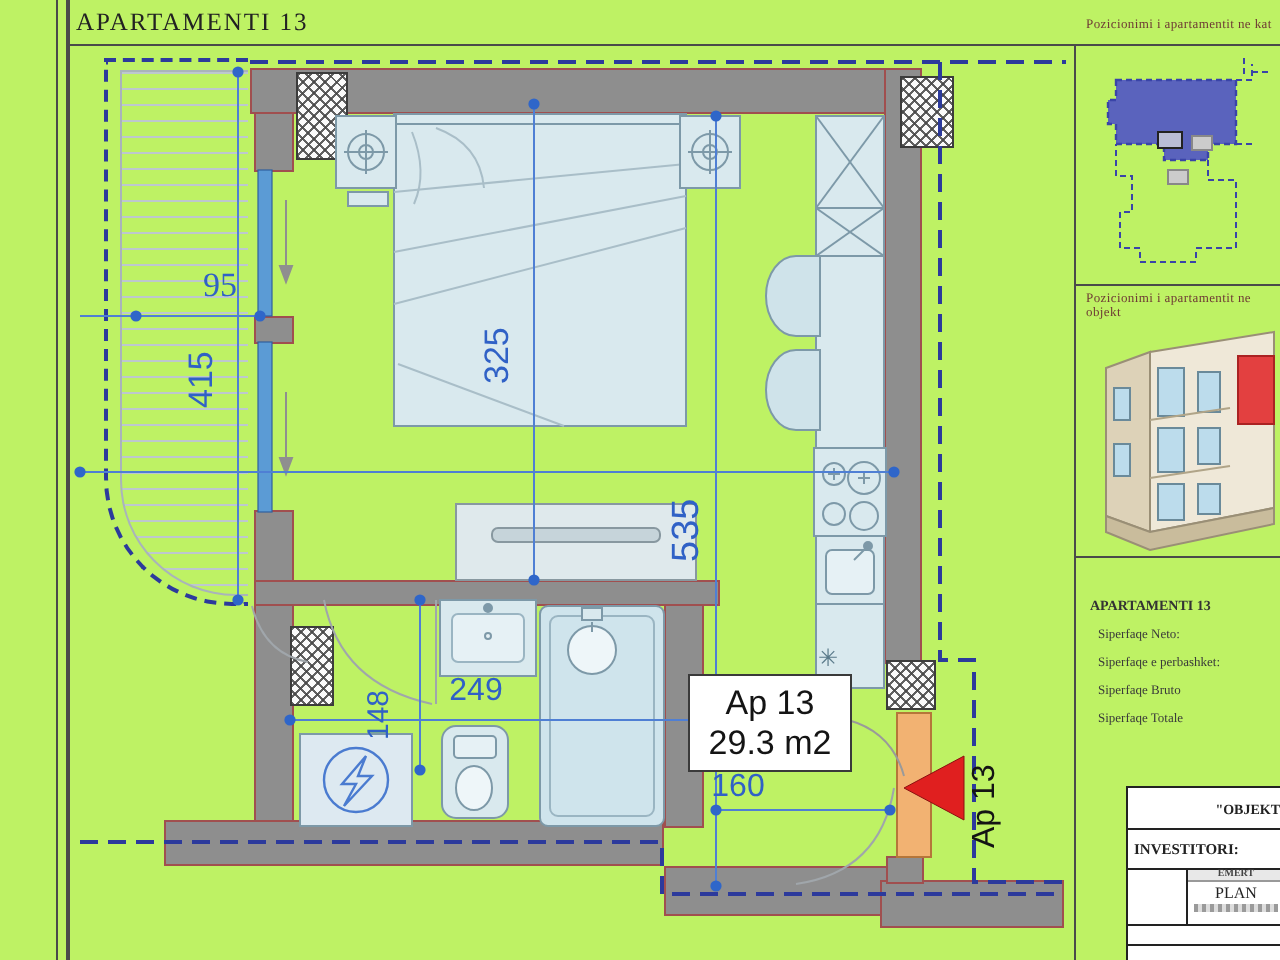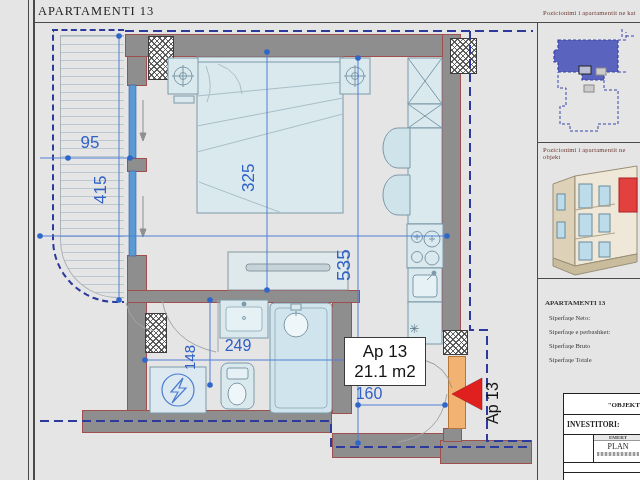--- a/index.html
+++ b/index.html
@@ -1,16 +1,16 @@
 <!DOCTYPE html>
 <html><head>
 <meta charset="utf-8">
 <style>
   html,body{margin:0;padding:0;background:#fff;}
-  #sheet{position:relative;width:640px;height:480px;background:#e5e5e5;overflow:hidden;
+  #sheet{position:relative;width:640px;height:480px;background:#bef264;overflow:hidden;
          font-family:"Liberation Serif",serif;}
   .abs{position:absolute;}
   .wall{position:absolute;background:#8e8e8e;border:1px solid #a04f4f;box-sizing:border-box;}
   .xhatch{position:absolute;box-sizing:border-box;border:1px solid #3c3c3c;background-color:#fafafa;
     background-image:repeating-linear-gradient(45deg,rgba(70,70,70,.85) 0 1px,transparent 1px 4px),
                      repeating-linear-gradient(135deg,rgba(70,70,70,.85) 0 1px,transparent 1px 4px);}
   .dim{position:absolute;color:#3061c6;font-family:"Liberation Sans",sans-serif;text-align:center;line-height:1;}
   .dim-v{writing-mode:vertical-rl;transform:rotate(180deg);}
   .thinline{position:absolute;background:#4a4a4a;}
   .cap{position:absolute;color:#6e3a34;font-size:6.5px;letter-spacing:.2px;}
@@ -212,31 +212,31 @@
           <circle cx="358" cy="360" r="2.8"></circle>
         <circle cx="358" cy="405" r="2.8"></circle>
           <circle cx="445" cy="405" r="2.8"></circle>
       </g>
 
       <polygon points="482,378 452,394 482,410" fill="#e01f1f" stroke="#8a1010" stroke-width="0.5"></polygon>
     </svg>
 
     <div class="abs" style="left:409px;top:322px;font-size:12px;color:#5a7a8a;font-family:'DejaVu Sans',sans-serif;">✳</div>
 
-    <div class="dim" style="left:68px;top:134px;width:44px;font-size:17px;">95</div>
+    <div class="dim" style="left:88px;top:134px;width:44px;font-size:17px;font-family:Liberation Serif, serif;">95</div>
     <div class="dim dim-v" style="left:92px;top:160px;height:60px;font-size:17px;">415</div>
     <div class="dim dim-v" style="left:240px;top:148px;height:60px;font-size:17px;">325</div>
     <div class="dim dim-v" style="left:334px;top:230px;height:70px;font-size:19px;">535</div>
     <div class="dim dim-v" style="left:182px;top:334px;height:46px;font-size:15px;">148</div>
     <div class="dim" style="left:216px;top:338px;width:44px;font-size:16px;">249</div>
     <div class="dim" style="left:347px;top:386px;width:44px;font-size:16px;">160</div>
 
     <div id="apbox">
       <div>Ap 13</div>
-      <div>21.1 m2</div>
+      <div>29.3 m2</div>
     </div>
 
     <div class="abs" style="left:484px;top:372px;height:62px;width:20px;writing-mode:vertical-rl;transform:rotate(180deg);
          font-family:'Liberation Sans',sans-serif;font-size:16px;color:#141414;text-align:center;z-index:6;">Ap 13</div>
   </div>
 
   <div class="abs" style="left:537px;top:0;width:103px;height:480px;">
 
     <div class="cap" style="left:6px;top:9px;width:96px;">Pozicionimi i apartamentit ne kat</div>
 

